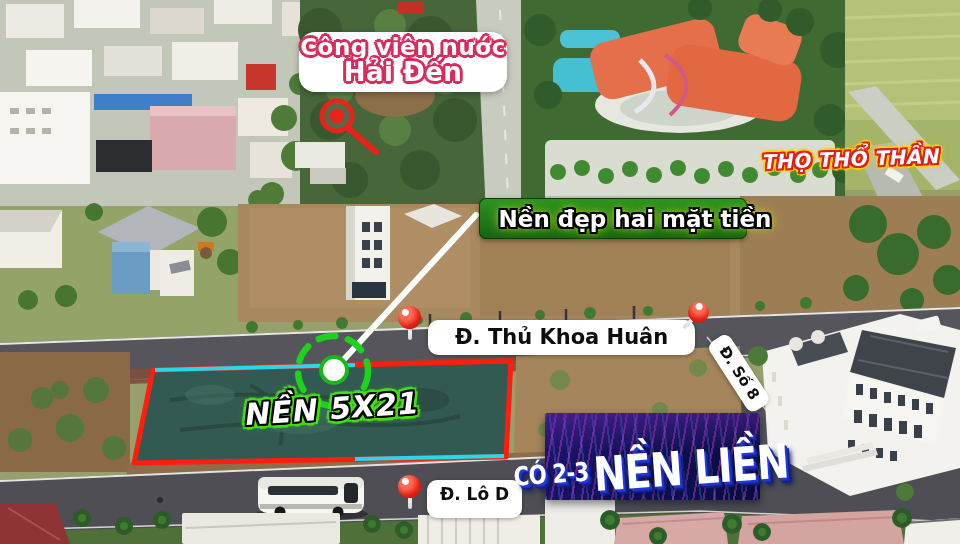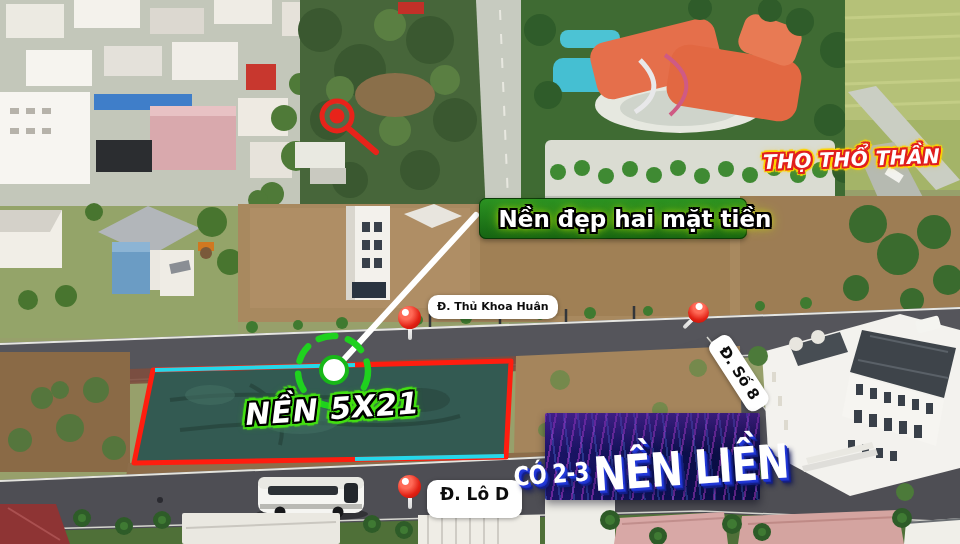--- a/index.html
+++ b/index.html
@@ -29,21 +29,21 @@
     background:linear-gradient(180deg,#2c9422,#156312);
     display:flex;align-items:center;justify-content:center;
     font-size:23px;font-weight:800;color:#fff;white-space:nowrap;
     box-shadow:inset 0 0 0 1px #0b3a08,0 2px 5px rgba(0,0,0,.35);
     text-shadow:-2px 0 0 #000,2px 0 0 #000,0 -2px 0 #000,0 2px 0 #000,
       -2px -2px 0 #000,2px -2px 0 #000,-2px 2px 0 #000,2px 2px 0 #000,
       0 0 7px #d8f000,0 0 13px #c0e800;padding-left:44px;}
 
   .pill{position:absolute;z-index:5;background:#fff;color:#0d0d0d;font-weight:700;
     border-radius:10px;white-space:nowrap;box-shadow:0 1px 4px rgba(0,0,0,.35);}
-  .pill-thu{left:428px;top:295px;font-size:11px;padding:5px 9px 6px;}
+  .pill-thu{left:428px;top:320px;font-size:21px;padding:5px 27px 6px;}
   .pill-so8{left:727px;top:332px;font-size:15px;padding:3px 11px 4px;border-radius:8px;
     transform:rotate(57deg);transform-origin:0 0;}
   .pill-lod{left:427px;top:480px;font-size:17px;padding:4px 13px 14px;}
 
   .map-pin{position:absolute;z-index:6;width:23px;height:23px;}
   .map-pin::before{content:"";position:absolute;left:50%;top:100%;width:4px;height:14px;
     margin-left:-2px;margin-top:-3px;background:linear-gradient(#f7f7f7,#d8d8d8);border-radius:2px;}
   .map-pin::after{content:"";position:absolute;inset:0;border-radius:50%;
     background:radial-gradient(circle at 32% 28%,#ffffff 0 3px,rgba(255,255,255,0) 4px),
                radial-gradient(circle at 35% 32%,#ff6a57 0 28%,#e22114 62%,#b01006 100%);}
@@ -449,20 +449,24 @@
   </g>
 
   <line x1="337" y1="367" x2="476" y2="215" stroke="#ffffff" stroke-width="6" stroke-linecap="round"></line>
 
   <g>
     <circle cx="333" cy="371" r="35" fill="none" stroke="#1fd11f" stroke-width="6.5" stroke-dasharray="17 13" stroke-linecap="round"></circle>
     <circle cx="334" cy="370" r="13" fill="#ffffff" stroke="#18b818" stroke-width="4"></circle>
   </g>
 </svg>
 
+<div class="ovl lbl-waterpark">
+  <span class="l1">Công viên nước</span>
+  <span class="l2">Hải Đến</span>
+</div>
 
 <div class="ovl badge-tho">THỌ THỔ THẦN</div>
 
 <div class="ovl lbl-nendep">Nền đẹp hai mặt tiền</div>
 
 <div class="map-pin pin-thu"></div>
 <div class="pill pill-thu">Đ. Thủ Khoa Huân</div>
 
 <div class="map-pin pin-so8"></div>
 <div class="pill pill-so8">Đ. Số 8</div>

